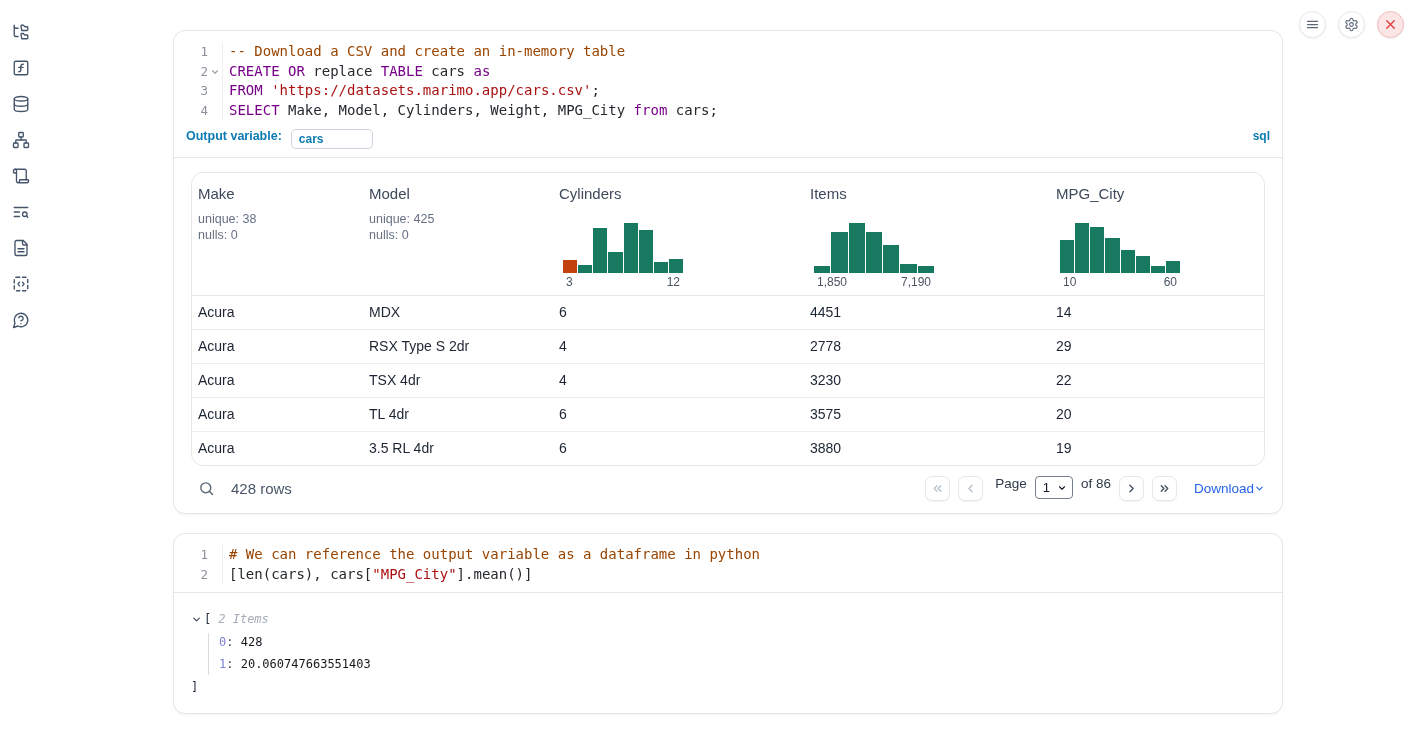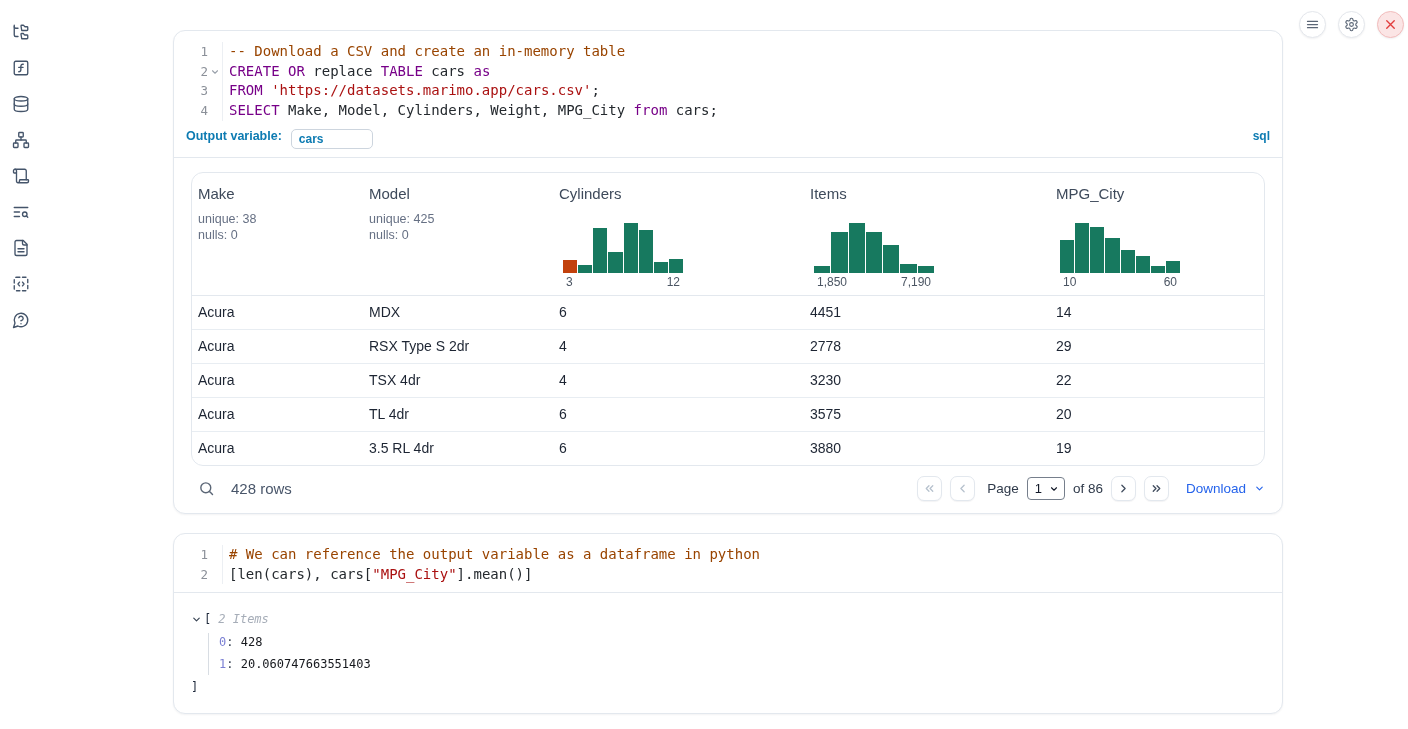--- a/index.html
+++ b/index.html
@@ -57,30 +57,30 @@
   .hist-bars .bar{flex:1}
   .hist-labels{display:flex;justify-content:space-between;font-size:12px;color:#4b5563;
                margin-top:2px;padding:0 3px}
   .tr{display:flex;height:33px;align-items:center;border-top:1px solid #e8edf2;font-size:14px;color:#1d2533}
   .tr:first-child{border-top:none}
   .td{padding-left:6px;overflow:hidden;white-space:nowrap}
 
   .table-footer{display:flex;align-items:center;height:32px;margin-top:7px}
   .tf-left{display:flex;align-items:center;gap:16px;color:#49566a;font-size:15px}
   .tf-left svg{width:17px;height:17px;color:#5b6676;margin-left:7px}
-  .tf-right{margin-left:auto;display:flex;align-items:center;gap:8px;font-size:13.5px;color:#2f3a4a}
+  .tf-right{margin-left:auto;display:flex;gap:8px;font-size:13.5px;color:#2f3a4a}
   .pg-btn{width:25px;height:25px;border:1px solid #e3e8ee;border-radius:7px;background:#fff;
           box-shadow:0 1px 1px rgba(16,24,40,.05);display:flex;align-items:center;justify-content:center;
           padding:0;cursor:pointer}
   .pg-btn svg{width:13px;height:13px}
   .pg-btn.dis{color:#b6c1cd}.pg-btn.en{color:#414d5e}
   .page-select{display:flex;align-items:center;gap:7px;border:1px solid #767f8c;border-radius:4px;
                height:21px;padding:0 5px 0 7px;font-size:13px;color:#111827;cursor:pointer;background:#fff}
   .page-select svg{width:10px;height:10px;color:#111827}
-  .download{display:flex;align-items:center;gap:8px;color:#2563eb;font-size:13.5px;margin-left:9px;
+  .download{display:flex;align-items:center;gap:0;color:#2563eb;font-size:13.5px;margin-left:9px;
             cursor:pointer;text-decoration:none}
   .download svg{width:11px;height:11px}
 
   
   .tree-zone{border-top:1px solid #e3e8ee;padding:15px 17px;position:relative;color:#1c2330;
              font-family:"DejaVu Sans Mono","Liberation Mono",monospace;font-size:12px;line-height:22.4px}
   .tree-guide{position:absolute;left:34px;top:40px;height:42px;border-left:1px solid #d8dde3}
   .tree-head{display:flex;align-items:center}
   .tree-head svg{width:11px;height:11px;color:#3a4555;margin-right:2px;flex:none}
   .bracket{color:#1e293b}

